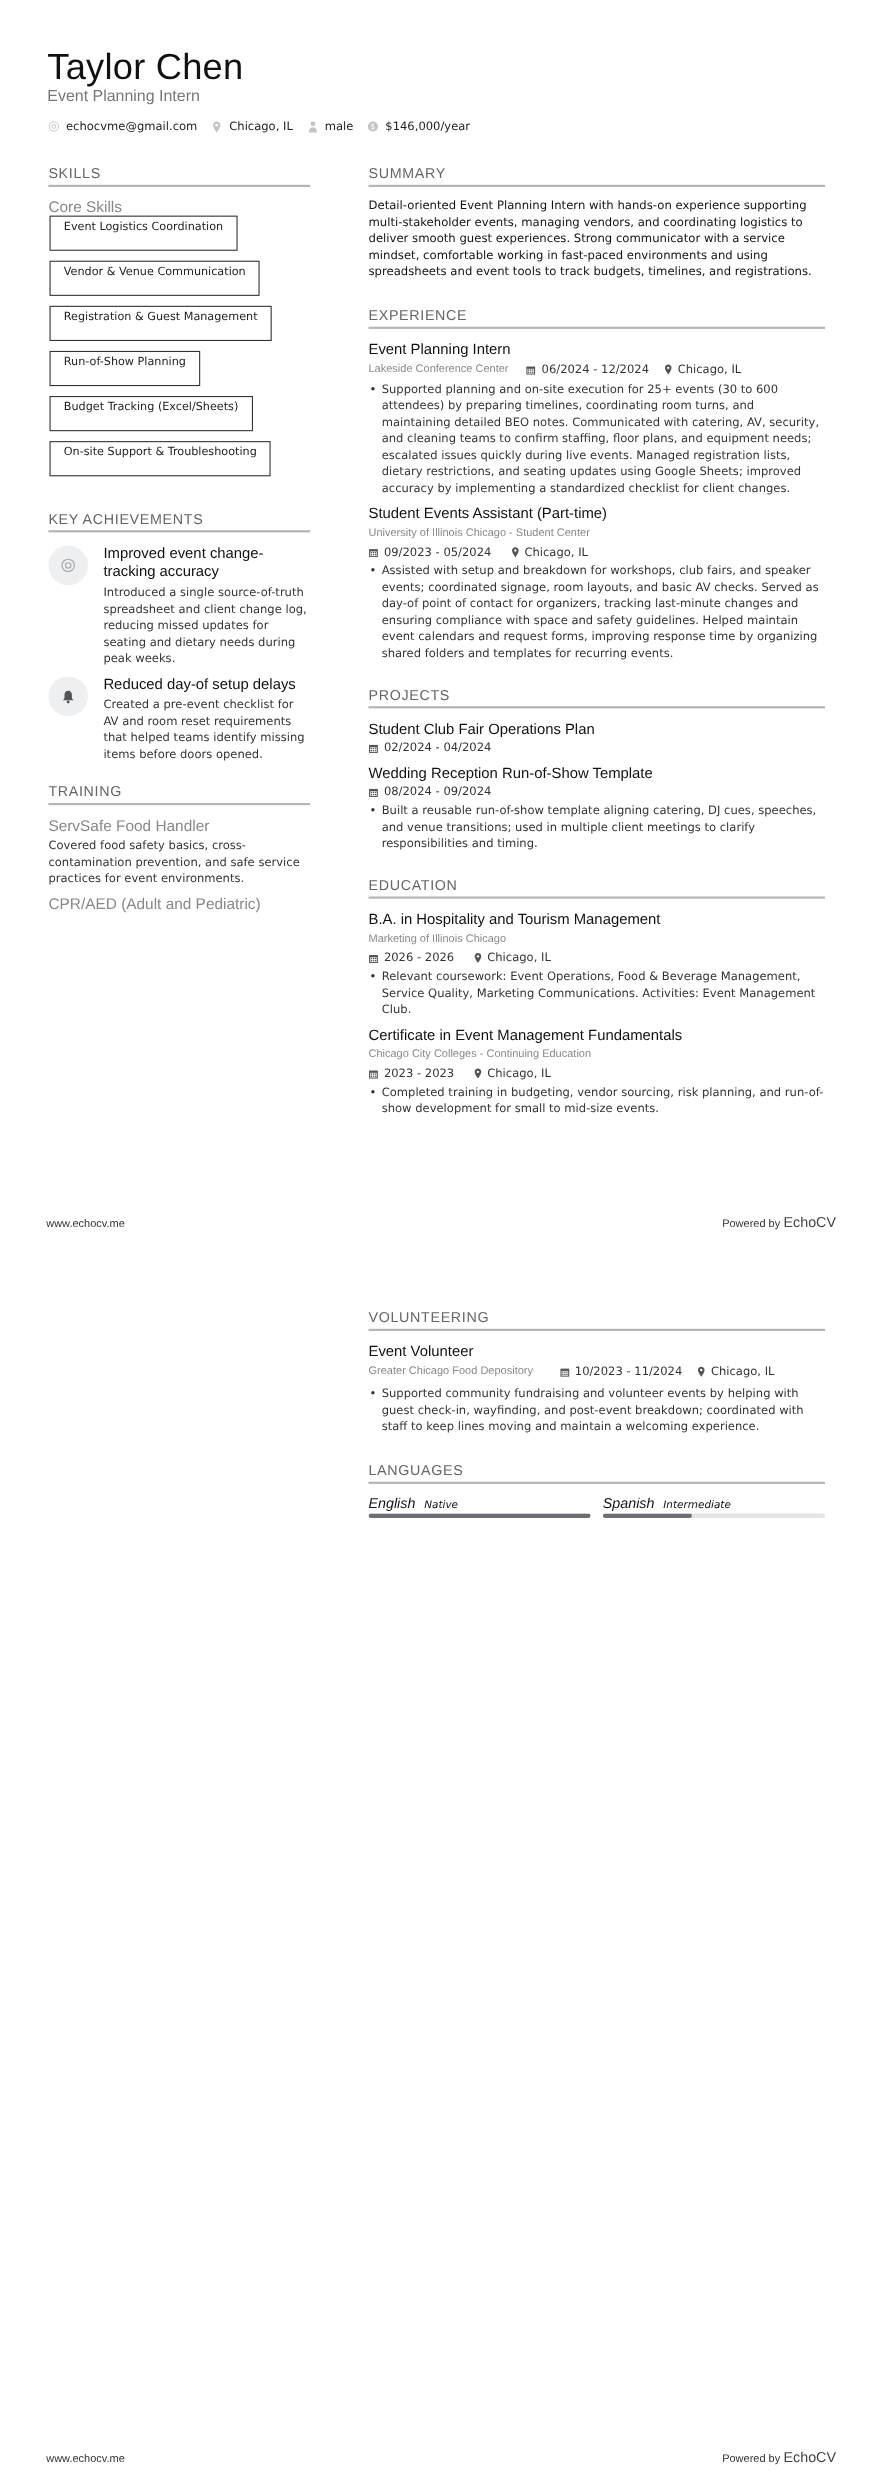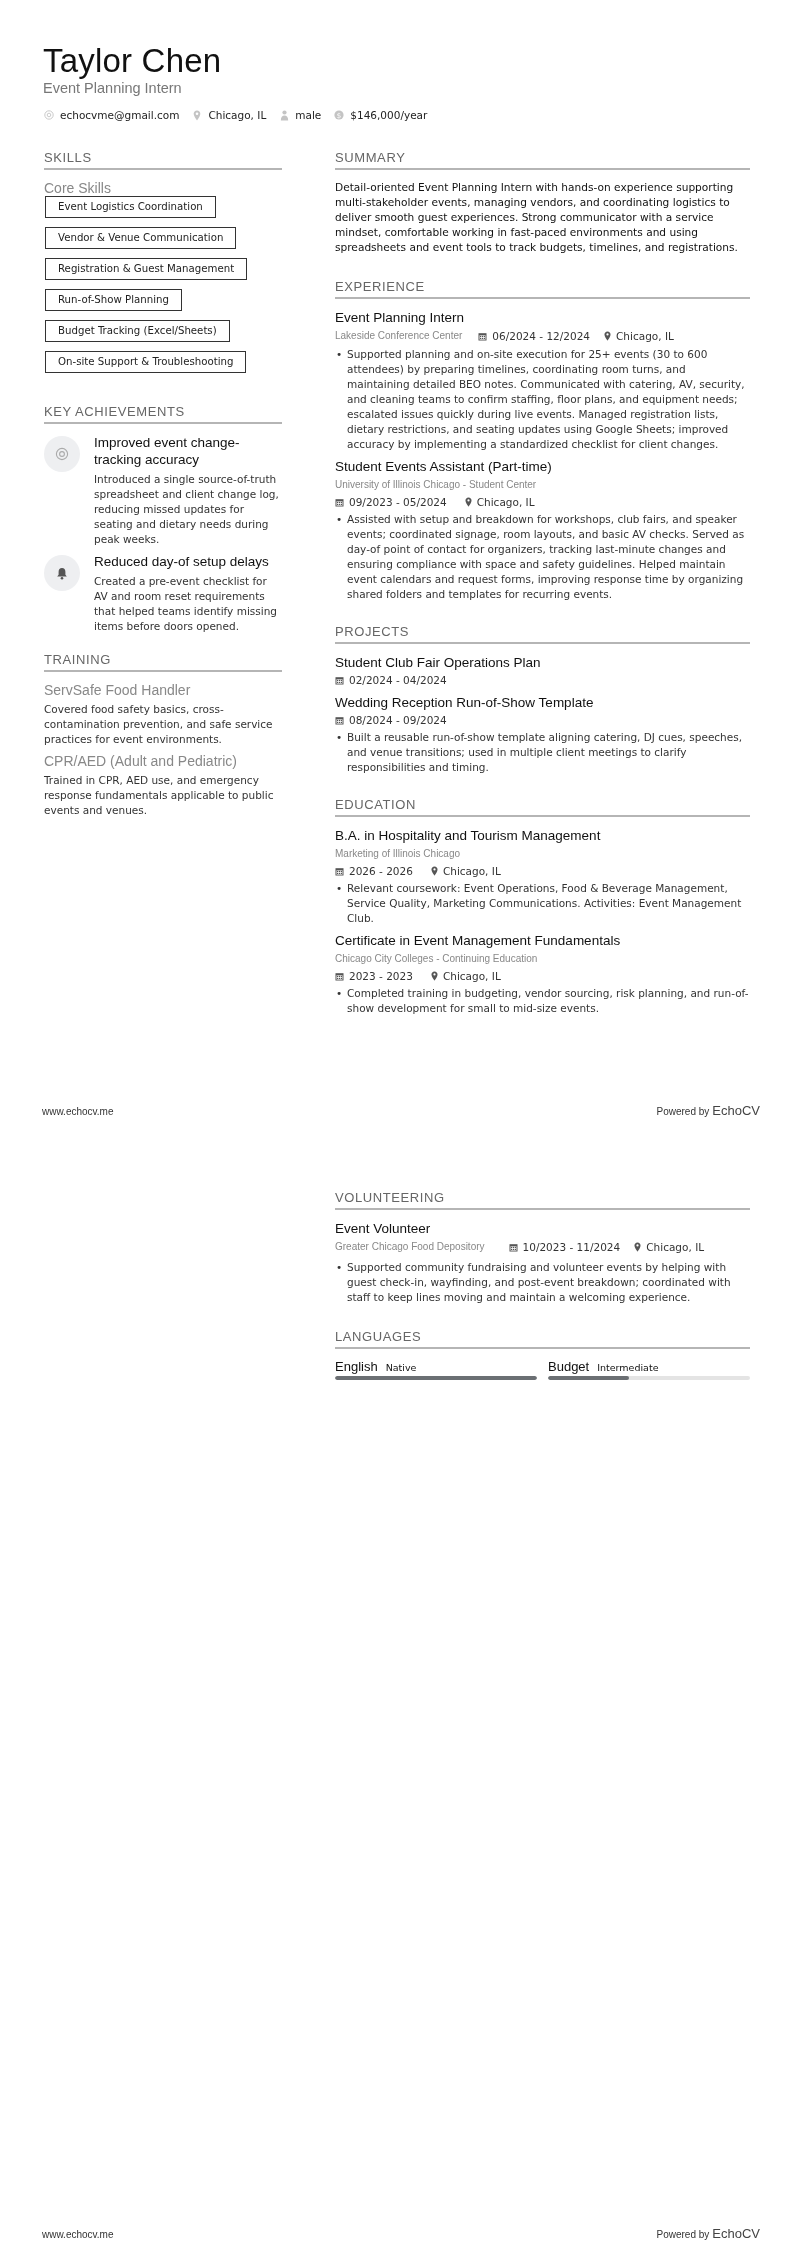--- a/index.html
+++ b/index.html
@@ -13,21 +13,21 @@
   .contact { display: flex; align-items: center; margin-right: 13px; }
   .contact .ic { width: 10px; height: 10px; margin-right: 6px; display: inline-flex; align-items: center; justify-content: center; }
 
   
   .col-left { position: absolute; left: 44px; width: 238px; }
   .col-right { position: absolute; left: 335px; width: 415px; }
 
   .section-title { font-family: "Liberation Sans", sans-serif; font-size: 13px; color: #666; letter-spacing: 0.6px; padding-bottom: 3px; border-bottom: 2px solid #b5b5b5; margin-bottom: 10px; }
 
   .subhead { font-family: "Liberation Sans", sans-serif; font-size: 14px; color: #888; margin-bottom: 0; }
-  .skill-tag { display: inline-block; border: 1px solid #333; font-size: 10.2px; color: #222; padding: 4px 12px 5px 12px; margin: 0 0 9px 1px; white-space: nowrap; }
+  .skill-tag { display: inline-block; border: 1px solid #333; font-size: 10.2px; color: #222; padding: 4px 12px 15px 12px; margin: 0 0 9px 1px; white-space: nowrap; }
   .skill-list { display: flex; flex-direction: column; align-items: flex-start; }
 
   .ach { display: flex; margin-bottom: 6px; }
   .ach-icon { flex: 0 0 36px; width: 36px; height: 36px; border-radius: 50%; background: #eeeff1; display: flex; align-items: center; justify-content: center; margin-right: 14px; margin-top: 2px; }
   .ach-body { flex: 1; }
   .ach-title { font-family: "Liberation Sans", sans-serif; font-size: 13.5px; color: #111; line-height: 17px; margin-bottom: 4px; }
   .ach-desc { font-size: 10.5px; color: #333; line-height: 15px; }
 
   .train-title { font-family: "Liberation Sans", sans-serif; font-size: 14px; color: #888; margin-bottom: 4px; }
   .train-desc { font-size: 10.5px; color: #333; line-height: 15px; margin-bottom: 6px; }
@@ -41,21 +41,21 @@
   .meta { display: flex; align-items: center; font-size: 10.5px; color: #333; line-height: 16px; }
   .meta-item { display: flex; align-items: center; margin-right: 18px; }
   .meta-item .ic { margin-right: 5px; display: inline-flex; align-items: center; }
   .meta.inline { margin-left: 16px; }
   .meta.inline .meta-item { margin-right: 14px; }
   .meta.inline .meta-item:last-child { margin-right: 0; }
   .bullets { list-style: none; margin-top: 2px; }
   .bullets li { position: relative; padding-left: 12px; font-size: 10.5px; color: #333; line-height: 15px; }
   .bullets li::before { content: "•"; position: absolute; left: 1px; top: 0; color: #333; }
 
-  .lang-row { display: flex; justify-content: space-between; }
+  .lang-row { display: flex; justify-content: space-between; font-style: italic; }
   .lang { width: 202px; }
   .lang-head { display: flex; align-items: baseline; }
   .lang-name { font-family: "Liberation Sans", sans-serif; font-size: 13px; color: #111; margin-right: 8px; }
   .lang-level { font-size: 9.5px; color: #111; }
   .lang-bar { height: 4px; background: #e4e4e4; border-radius: 2px; margin-top: 2px; overflow: hidden; }
   .lang-fill { height: 100%; background: #6b6f73; border-radius: 2px; }
 
   .footer { position: absolute; left: 42px; right: 34px; display: flex; justify-content: space-between; align-items: baseline; font-family: "Liberation Sans", sans-serif; }
   .footer-left { font-size: 10px; color: #333; }
   .footer-right { font-size: 10px; color: #333; }
@@ -150,21 +150,20 @@
   </div>
 
   <div style="margin-top:18px;">
     <div class="section-title">TRAINING</div>
     <div>
       <div class="train-title">ServSafe Food Handler</div>
       <div class="train-desc">Covered food safety basics, cross-contamination prevention, and safe service practices for event environments.</div>
     </div>
     <div>
       <div class="train-title">CPR/AED (Adult and Pediatric)</div>
-      <div class="train-desc">Trained in CPR, AED use, and emergency response fundamentals applicable to public events and venues.</div>
     </div>
   </div>
 </div>
 
 <div class="col-right" style="top:150px;">
 
   <div>
     <div class="section-title">SUMMARY</div>
     <div class="summary-text">Detail-oriented Event Planning Intern with hands-on experience supporting multi-stakeholder events, managing vendors, and coordinating logistics to deliver smooth guest experiences. Strong communicator with a service mindset, comfortable working in fast-paced environments and using spreadsheets and event tools to track budgets, timelines, and registrations.</div>
   </div>
@@ -416,21 +415,21 @@
         <div class="lang-head">
           <span class="lang-name">English</span>
           <span class="lang-level">Native</span>
         </div>
         <div class="lang-bar">
             <div class="lang-fill" style="width:100%;"></div>
           </div>
       </div>
       <div class="lang">
         <div class="lang-head">
-          <span class="lang-name">Budget</span>
+          <span class="lang-name">Spanish</span>
           <span class="lang-level">Intermediate</span>
         </div>
         <div class="lang-bar">
             <div class="lang-fill" style="width:40%;"></div>
           </div>
       </div>
     </div>
   </div>
 </div>
 

